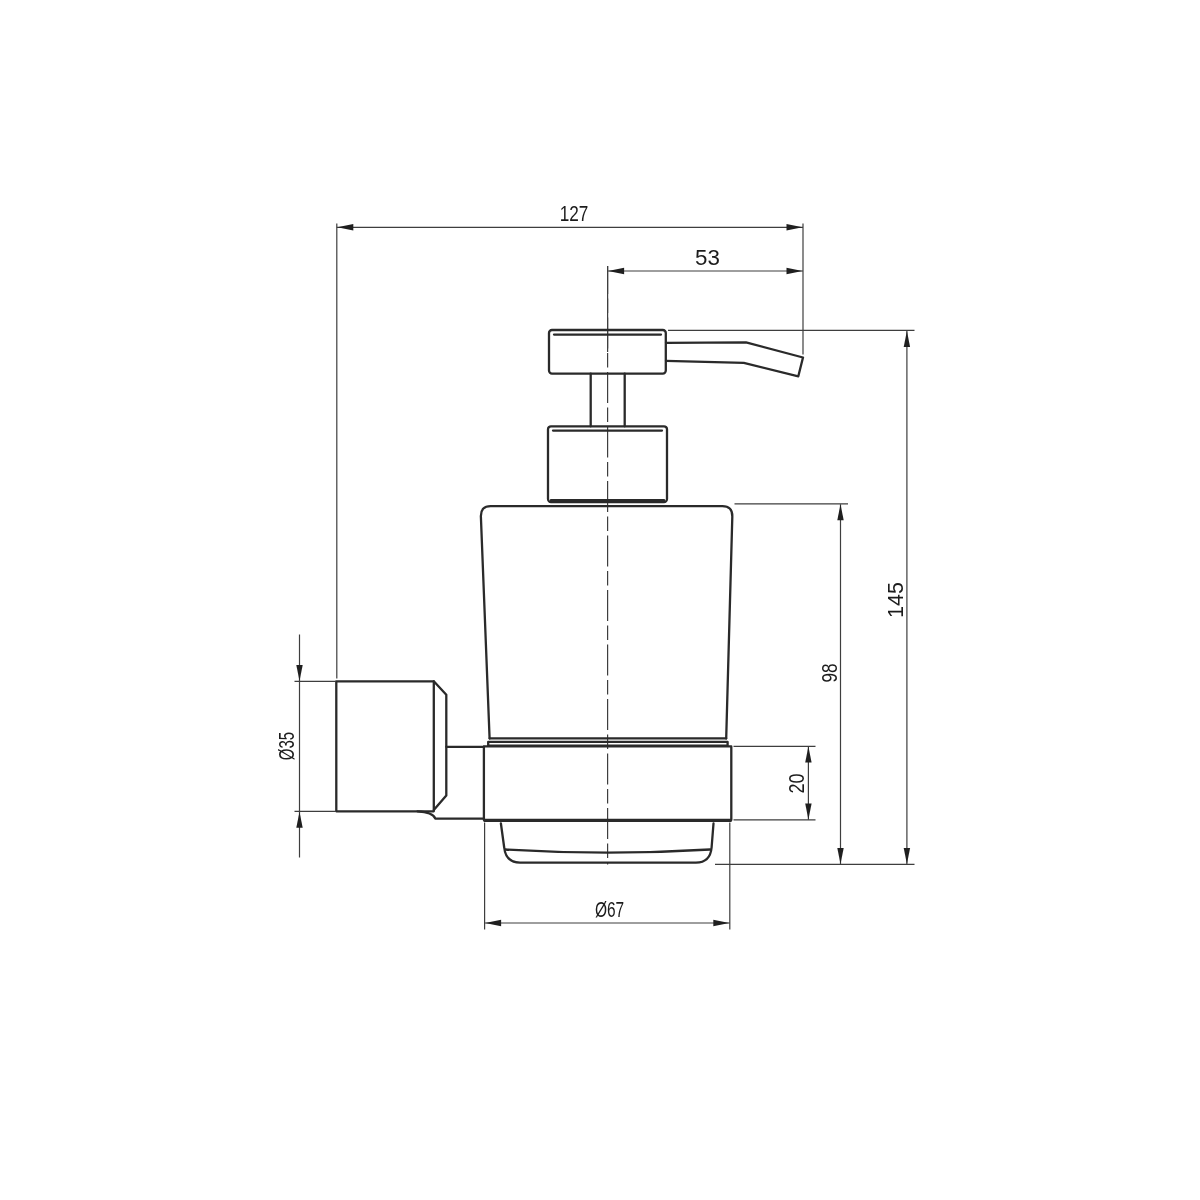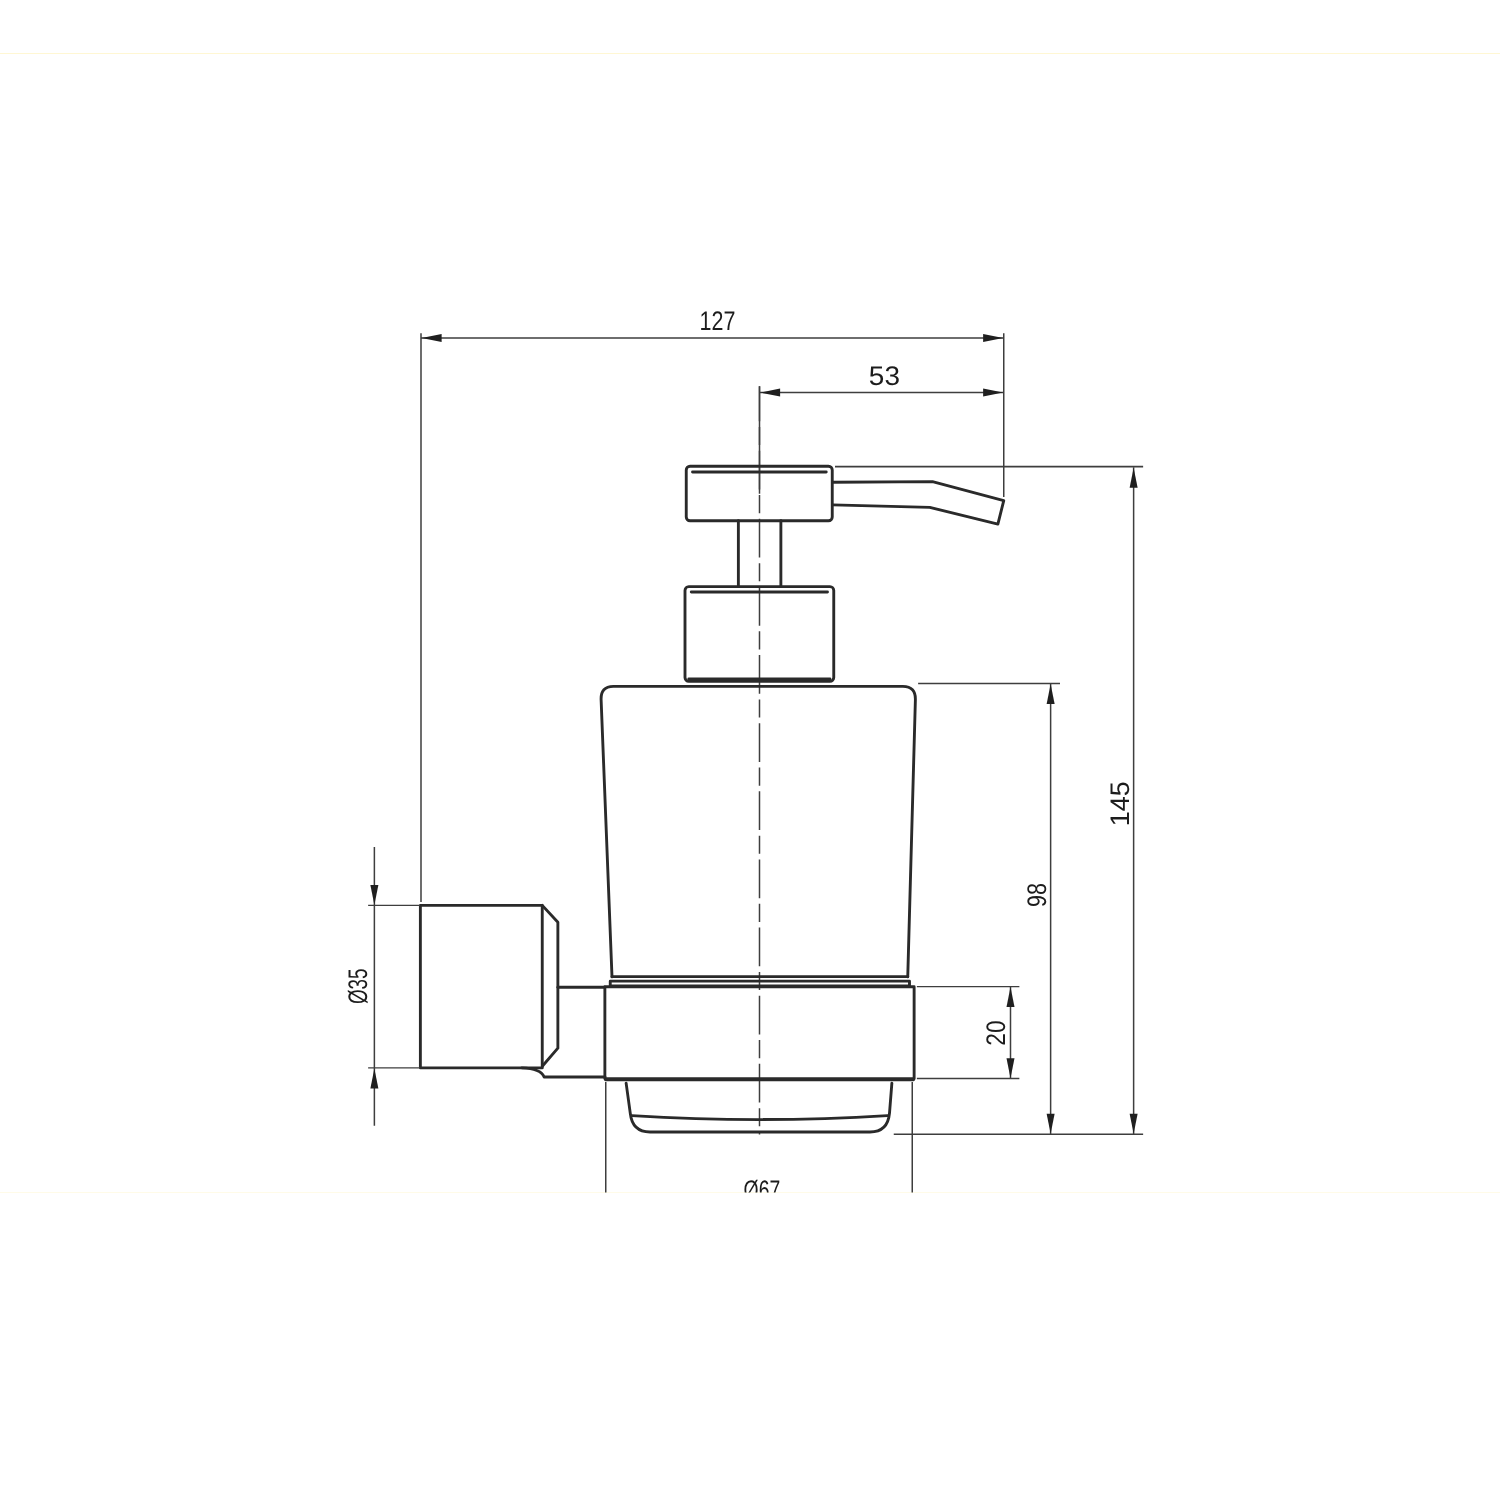--- a/index.html
+++ b/index.html
@@ -1,16 +1,16 @@
 <!DOCTYPE html>
 <html><head>
 <meta charset="utf-8">
 <style>
   html,body{margin:0;padding:0;background:#ffffff;}
-  .page{width:1200px;height:911px;position:relative;background:#fde047;margin-top:43px;}
+  .page{width:1200px;height:1200px;position:relative;background:#4d7c0f;}
   .obj{stroke:#2a2a2a;stroke-width:2.3;fill:none;stroke-linejoin:round;stroke-linecap:round;}
   .thin{stroke:#3e3e3e;stroke-width:1.2;fill:none;stroke-linecap:butt;}
   .arr{fill:#1f1f1f;stroke:none;}
   .t{font-family:"Liberation Sans", sans-serif;font-size:21.5px;fill:#1c1c1c;}
 </style>
 </head>
 <body>
 <div class="page">
 <svg width="1200" height="1200" viewBox="0 0 1200 1200">
 

